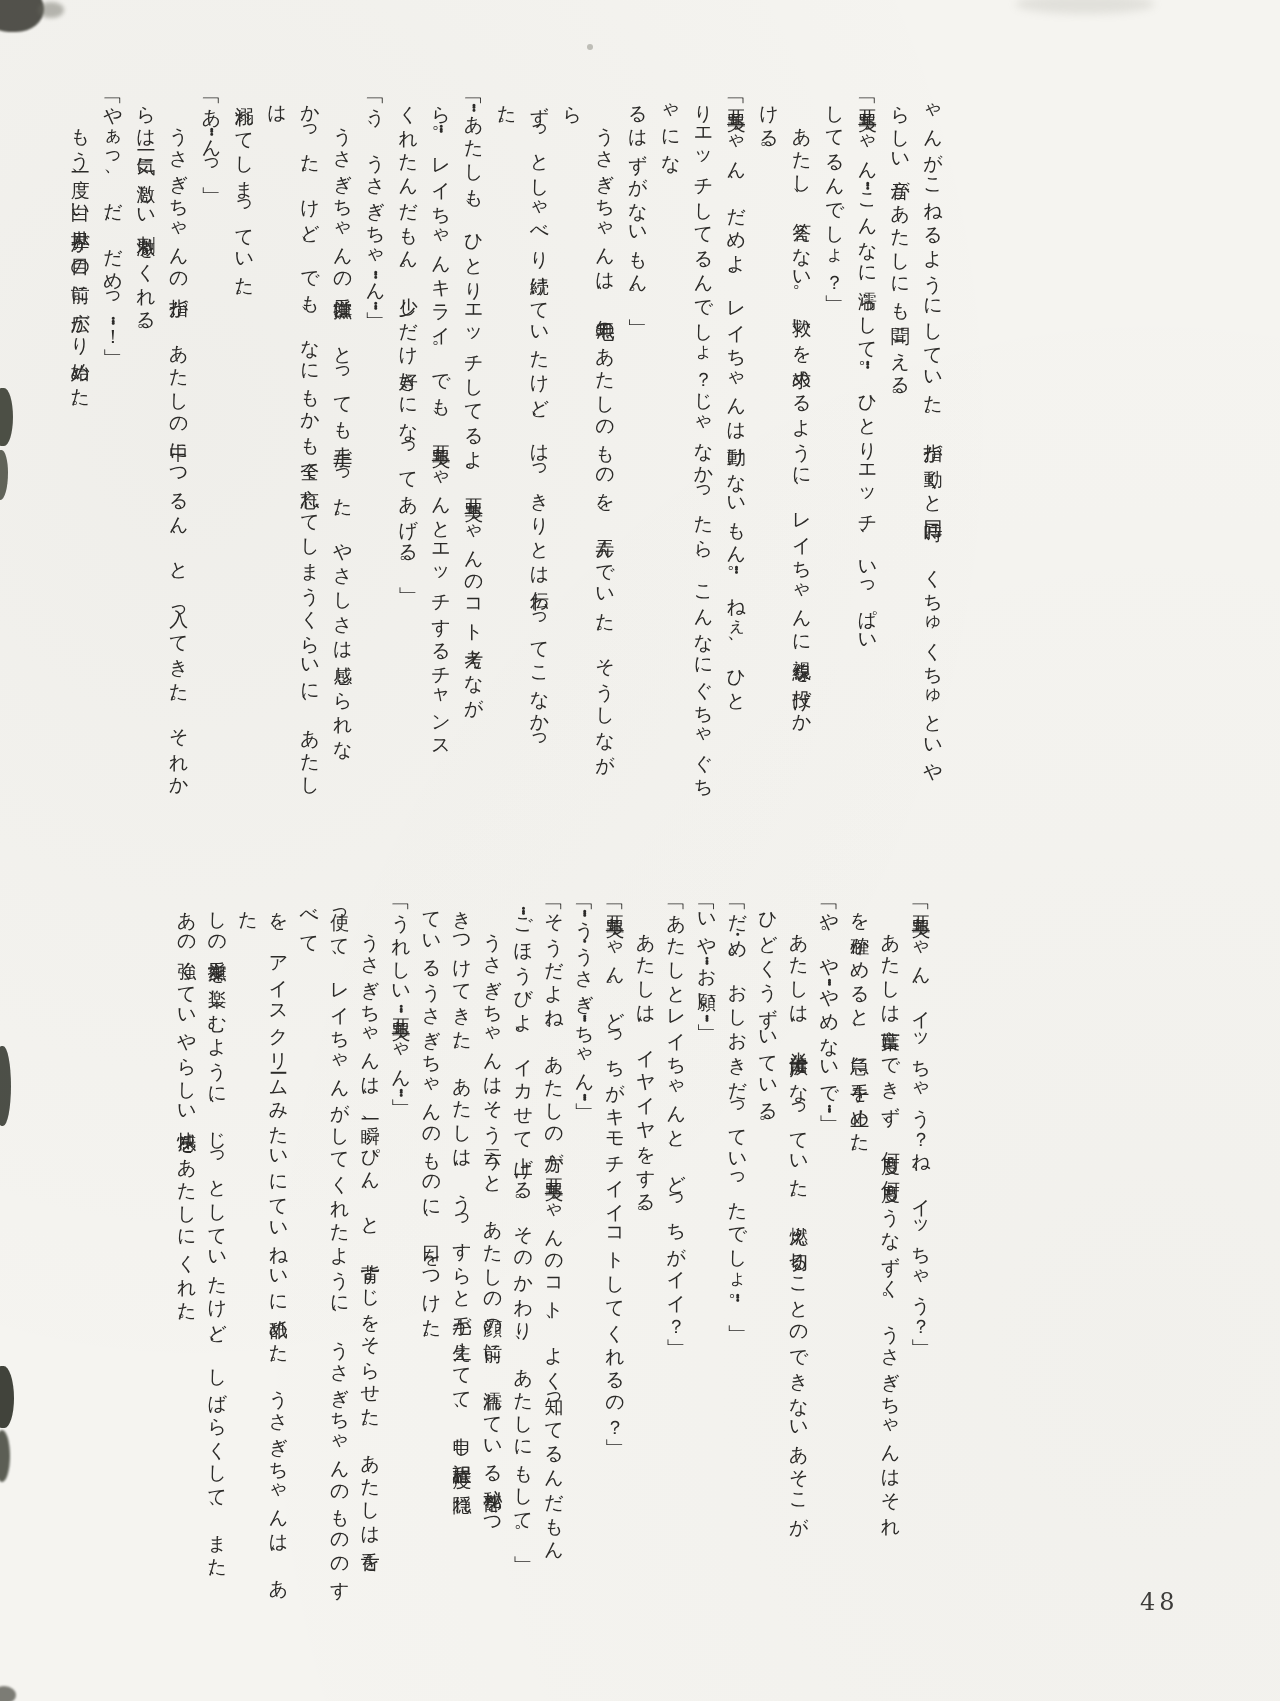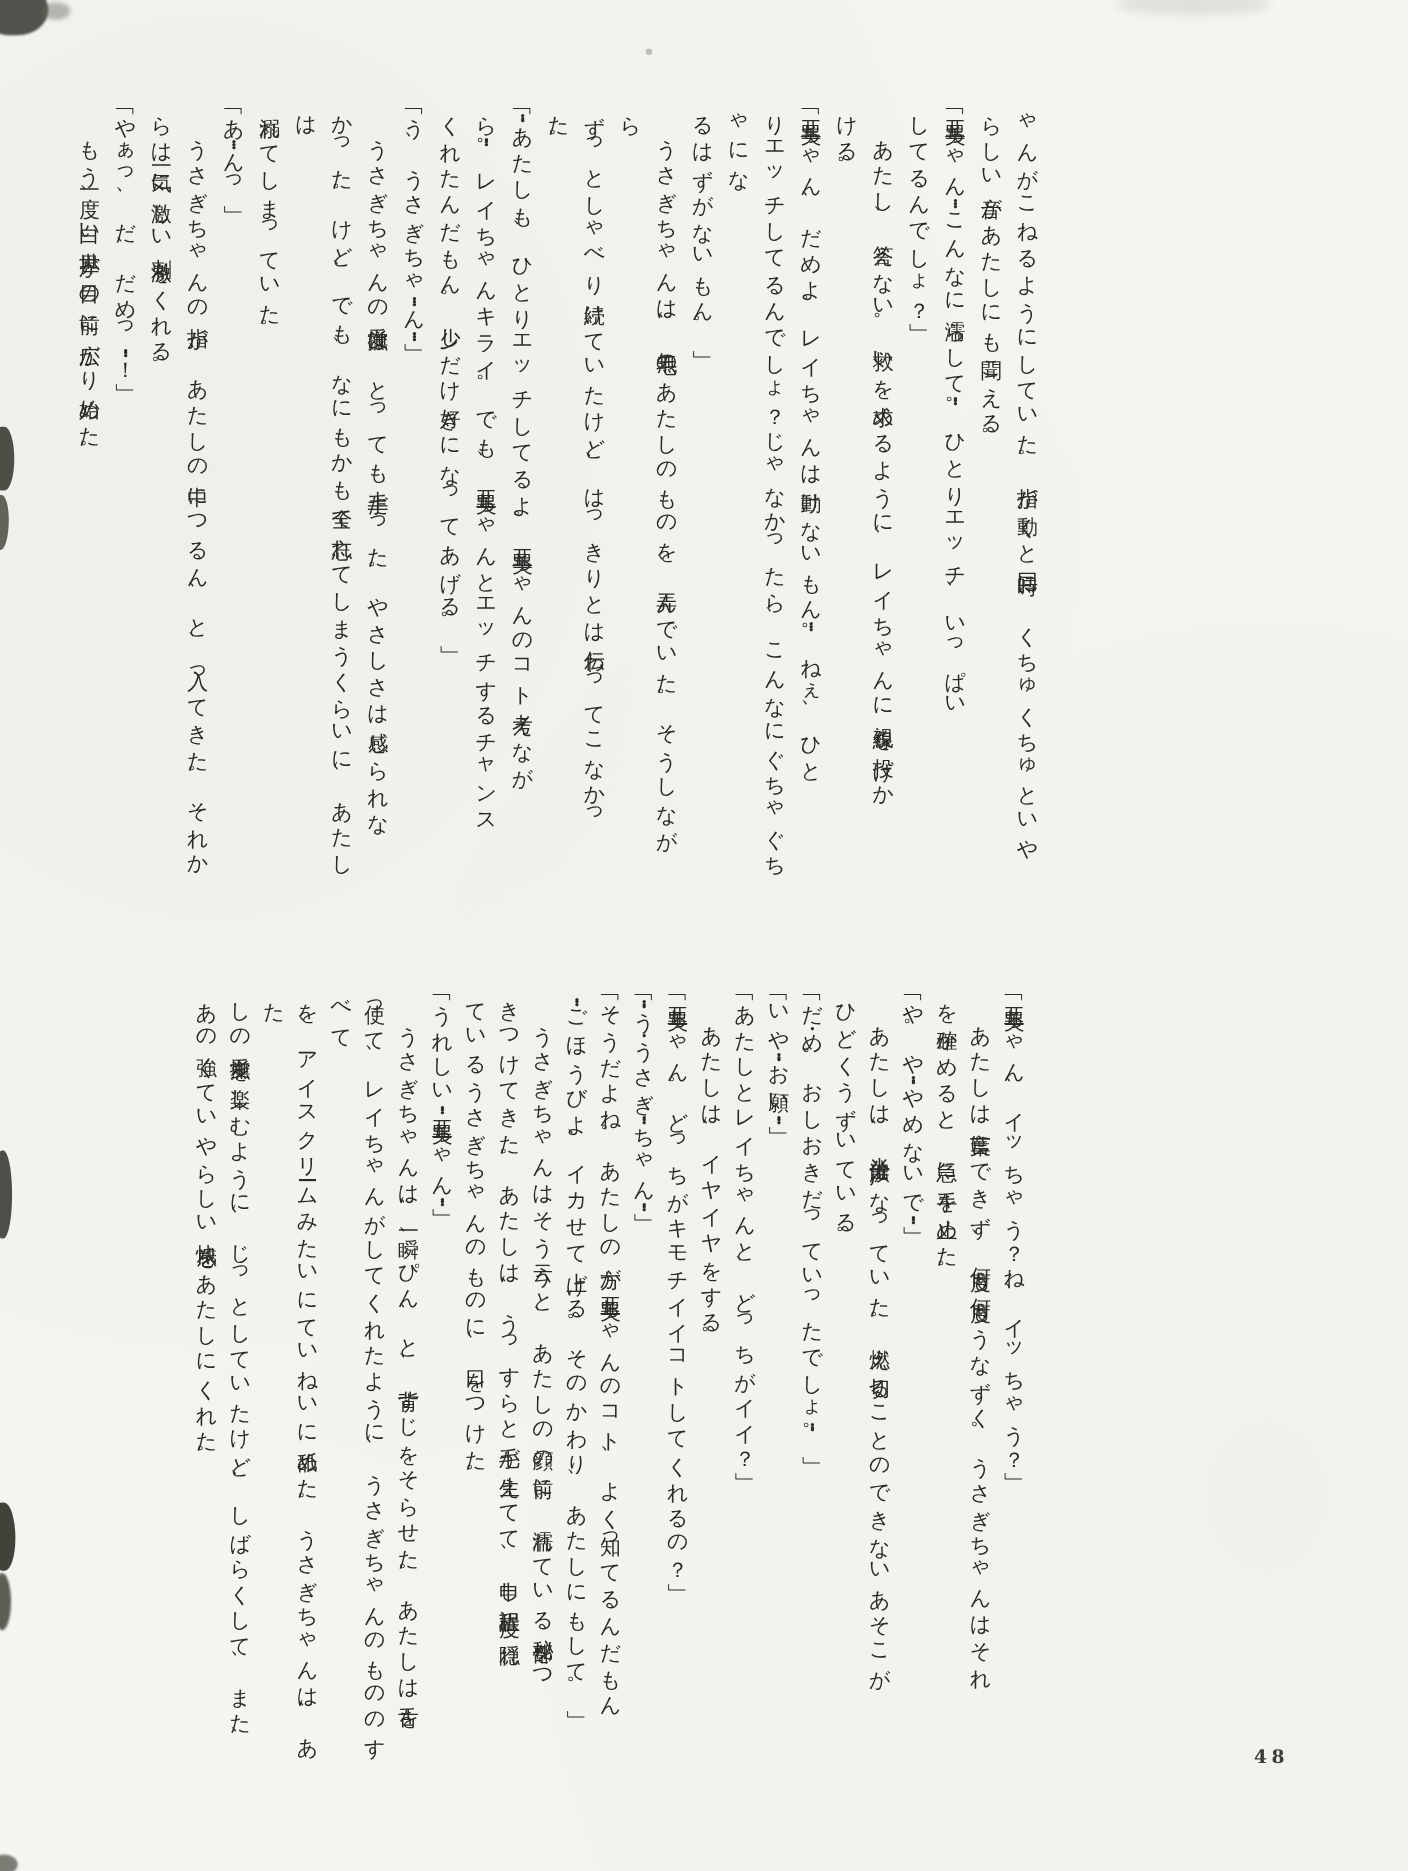--- a/index.html
+++ b/index.html
@@ -23,21 +23,21 @@
     left:193px;top:92px;width:757px;height:698px;
     line-height:32.8px;letter-spacing:2.5px;
   }
   #bottom-block{
     left:233px;top:898px;width:704px;height:702px;
     line-height:30.6px;letter-spacing:2.3px;
   }
   #page-number{
     position:absolute;left:1140px;top:1588px;
     font-family:"DejaVu Serif", serif;
-    font-size:17px;letter-spacing:4px;color:#3d3c3a;font-weight:bold;
+    font-size:24px;letter-spacing:4px;color:#3d3c3a;
   }
   .artifact{position:absolute;pointer-events:none;}
   .a-corner{left:-14px;top:-16px;width:58px;height:48px;background:#3c3c35;border-radius:40% 60% 55% 45%;opacity:.88;filter:blur(1px);}
   .a-corner2{left:38px;top:2px;width:26px;height:16px;background:#6a6a60;border-radius:50%;opacity:.45;filter:blur(2px);}
   .a-top-smudge{left:1015px;top:-6px;width:140px;height:20px;background:#9a9a90;border-radius:50%;opacity:.22;filter:blur(4px);}
   .a-left1{left:-5px;top:388px;width:18px;height:58px;background:#3b3e34;border-radius:40% 60% 60% 40%;opacity:.9;filter:blur(.5px);}
   .a-left1b{left:-6px;top:450px;width:14px;height:50px;background:#484b40;border-radius:50% 50% 60% 40%;opacity:.85;filter:blur(.5px);}
   .a-left2{left:-5px;top:1046px;width:16px;height:80px;background:#3b3e36;border-radius:45% 55% 55% 45%;opacity:.9;filter:blur(.5px);}
   .a-left3{left:-6px;top:1366px;width:20px;height:62px;background:#32352c;border-radius:40% 60% 55% 45%;opacity:.92;filter:blur(.5px);}
   .a-left3b{left:-6px;top:1430px;width:16px;height:52px;background:#42453a;border-radius:50%;opacity:.85;filter:blur(1px);}

